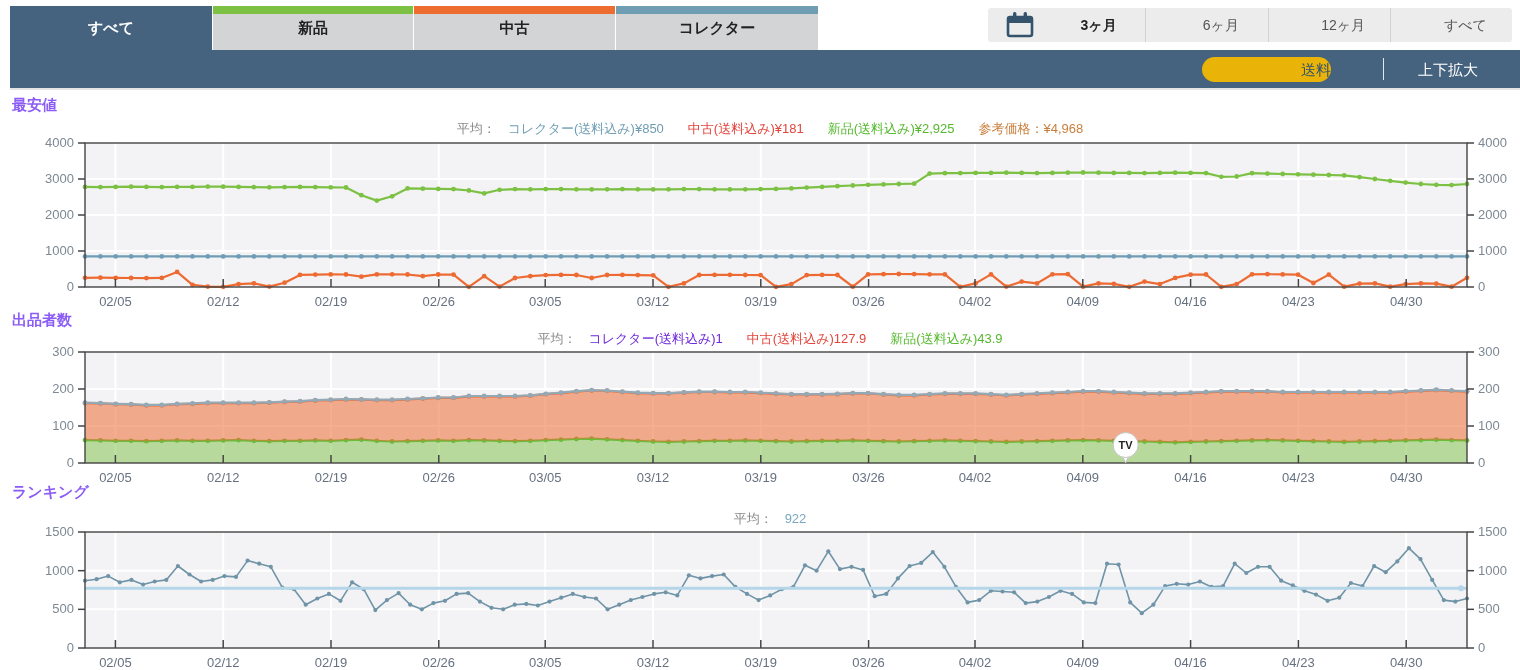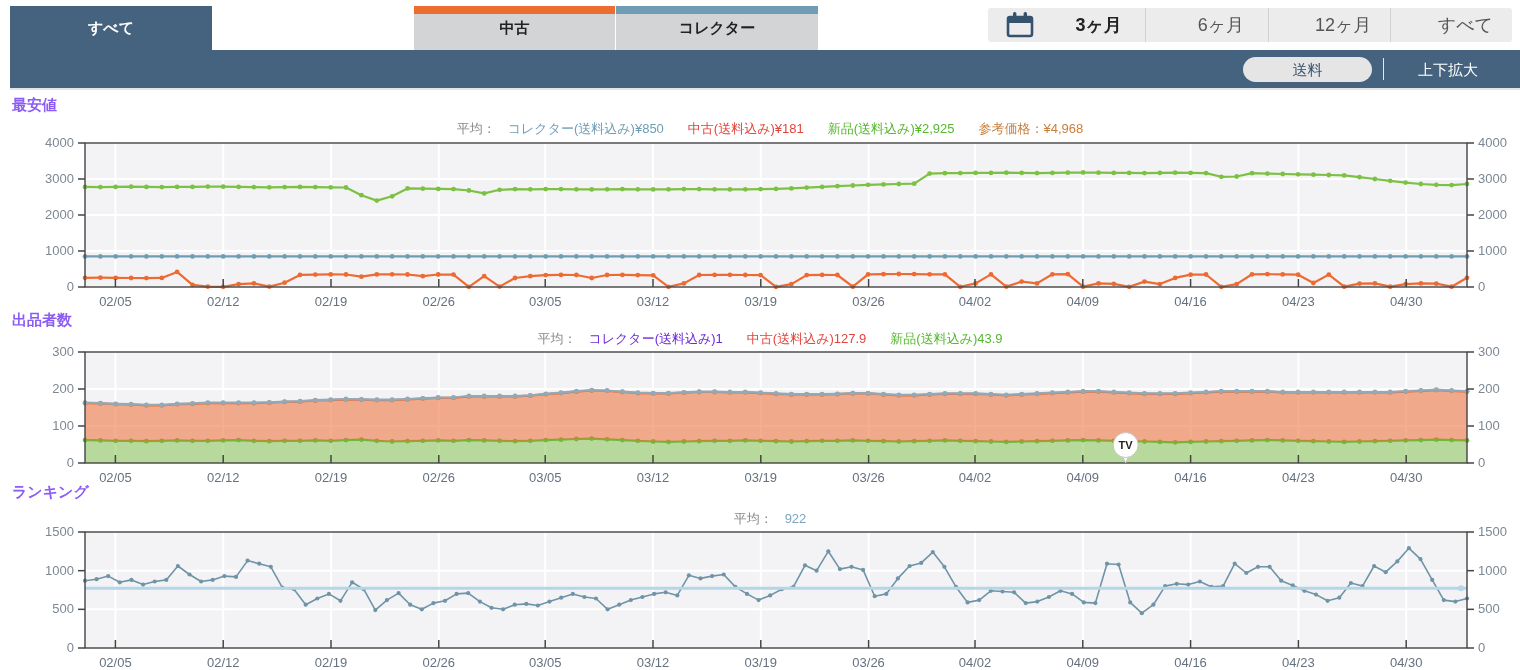--- a/index.html
+++ b/index.html
@@ -9,48 +9,52 @@
   .tab{position:absolute;top:6px;height:44px;display:flex;align-items:center;justify-content:center;
        font-size:15px;font-weight:bold;color:#222;background:#d3d4d6;cursor:pointer;box-sizing:border-box;}
   .tab .stripe{position:absolute;top:0;left:0;right:0;height:8px;}
   .tab-all{left:10px;width:202px;background:#45637F;color:#fff;height:44px;}
   .tab-new{left:213px;width:200px;}
   .tab-used{left:414px;width:201px;}
   .tab-col{left:616px;width:202px;text-align:center;}
 
   
   .rangebar{position:absolute;left:988px;top:8px;width:524px;height:34px;background:#ececec;
-            border-radius:3px;display:flex;align-items:center;font-size:18px;color:#555;}
+            border-radius:3px;display:flex;align-items:center;font-size:14px;color:#555;}
   .range-cal{flex:0 0 64px;display:flex;align-items:center;justify-content:center;cursor:pointer;}
   .range-item{flex:1;text-align:center;line-height:34px;cursor:pointer;}
   .range-item.bordered{border-left:1px solid #d2d2d2;padding-left:28px;}
   .range-item.selected{font-weight:bold;color:#222;}
 
   
   .toolbar-row{position:absolute;left:10px;right:0;top:50px;height:38px;background:#45637F;border-bottom:2px solid #e4e4e4;}
-  .pill{position:absolute;left:1243px;top:57px;width:129px;height:25px;background:#e5e5e5;border-radius:13px;
-        text-align:center;line-height:25px;font-size:15px;color:#35536D;cursor:pointer;}
+  .pill{position:absolute;left:1202px;top:57px;width:129px;height:25px;background:#eab308;border-radius:13px;
+        text-align:right;line-height:25px;font-size:15px;color:#35536D;cursor:pointer;}
   .tb-divider{position:absolute;left:1383px;top:58px;width:1px;height:22px;background:rgba(255,255,255,0.85);}
   .tb-expand{position:absolute;left:1396px;top:57px;width:104px;text-align:center;line-height:25px;
              font-size:15px;color:#fff;cursor:pointer;}
 
   
   .sec-title{position:absolute;left:12px;font-size:15px;font-weight:bold;color:#8b5cf6;}
   .avg-line{position:absolute;left:85px;width:1382px;text-align:center;font-size:13px;}
   .avg-prefix{color:#888;}
   .avg-seg{margin-left:12px;margin-right:12px;}
   svg.chart{position:absolute;left:0;display:block;}
 </style>
 </head>
 <body>
 
 <div id="app">
 
   <div class="tab tab-all">
     <span>すべて</span>
+  </div>
+  <div class="tab tab-new">
+    <span class="stripe" style="background: rgb(124, 193, 68);"></span>
+    <span>新品</span>
   </div>
   <div class="tab tab-used">
     <span class="stripe" style="background: rgb(237, 108, 48);"></span>
     <span>中古</span>
   </div>
   <div class="tab tab-col">
     <span class="stripe" style="background: rgb(111, 157, 180);"></span>
     <span>コレクター</span>
   </div>
 

